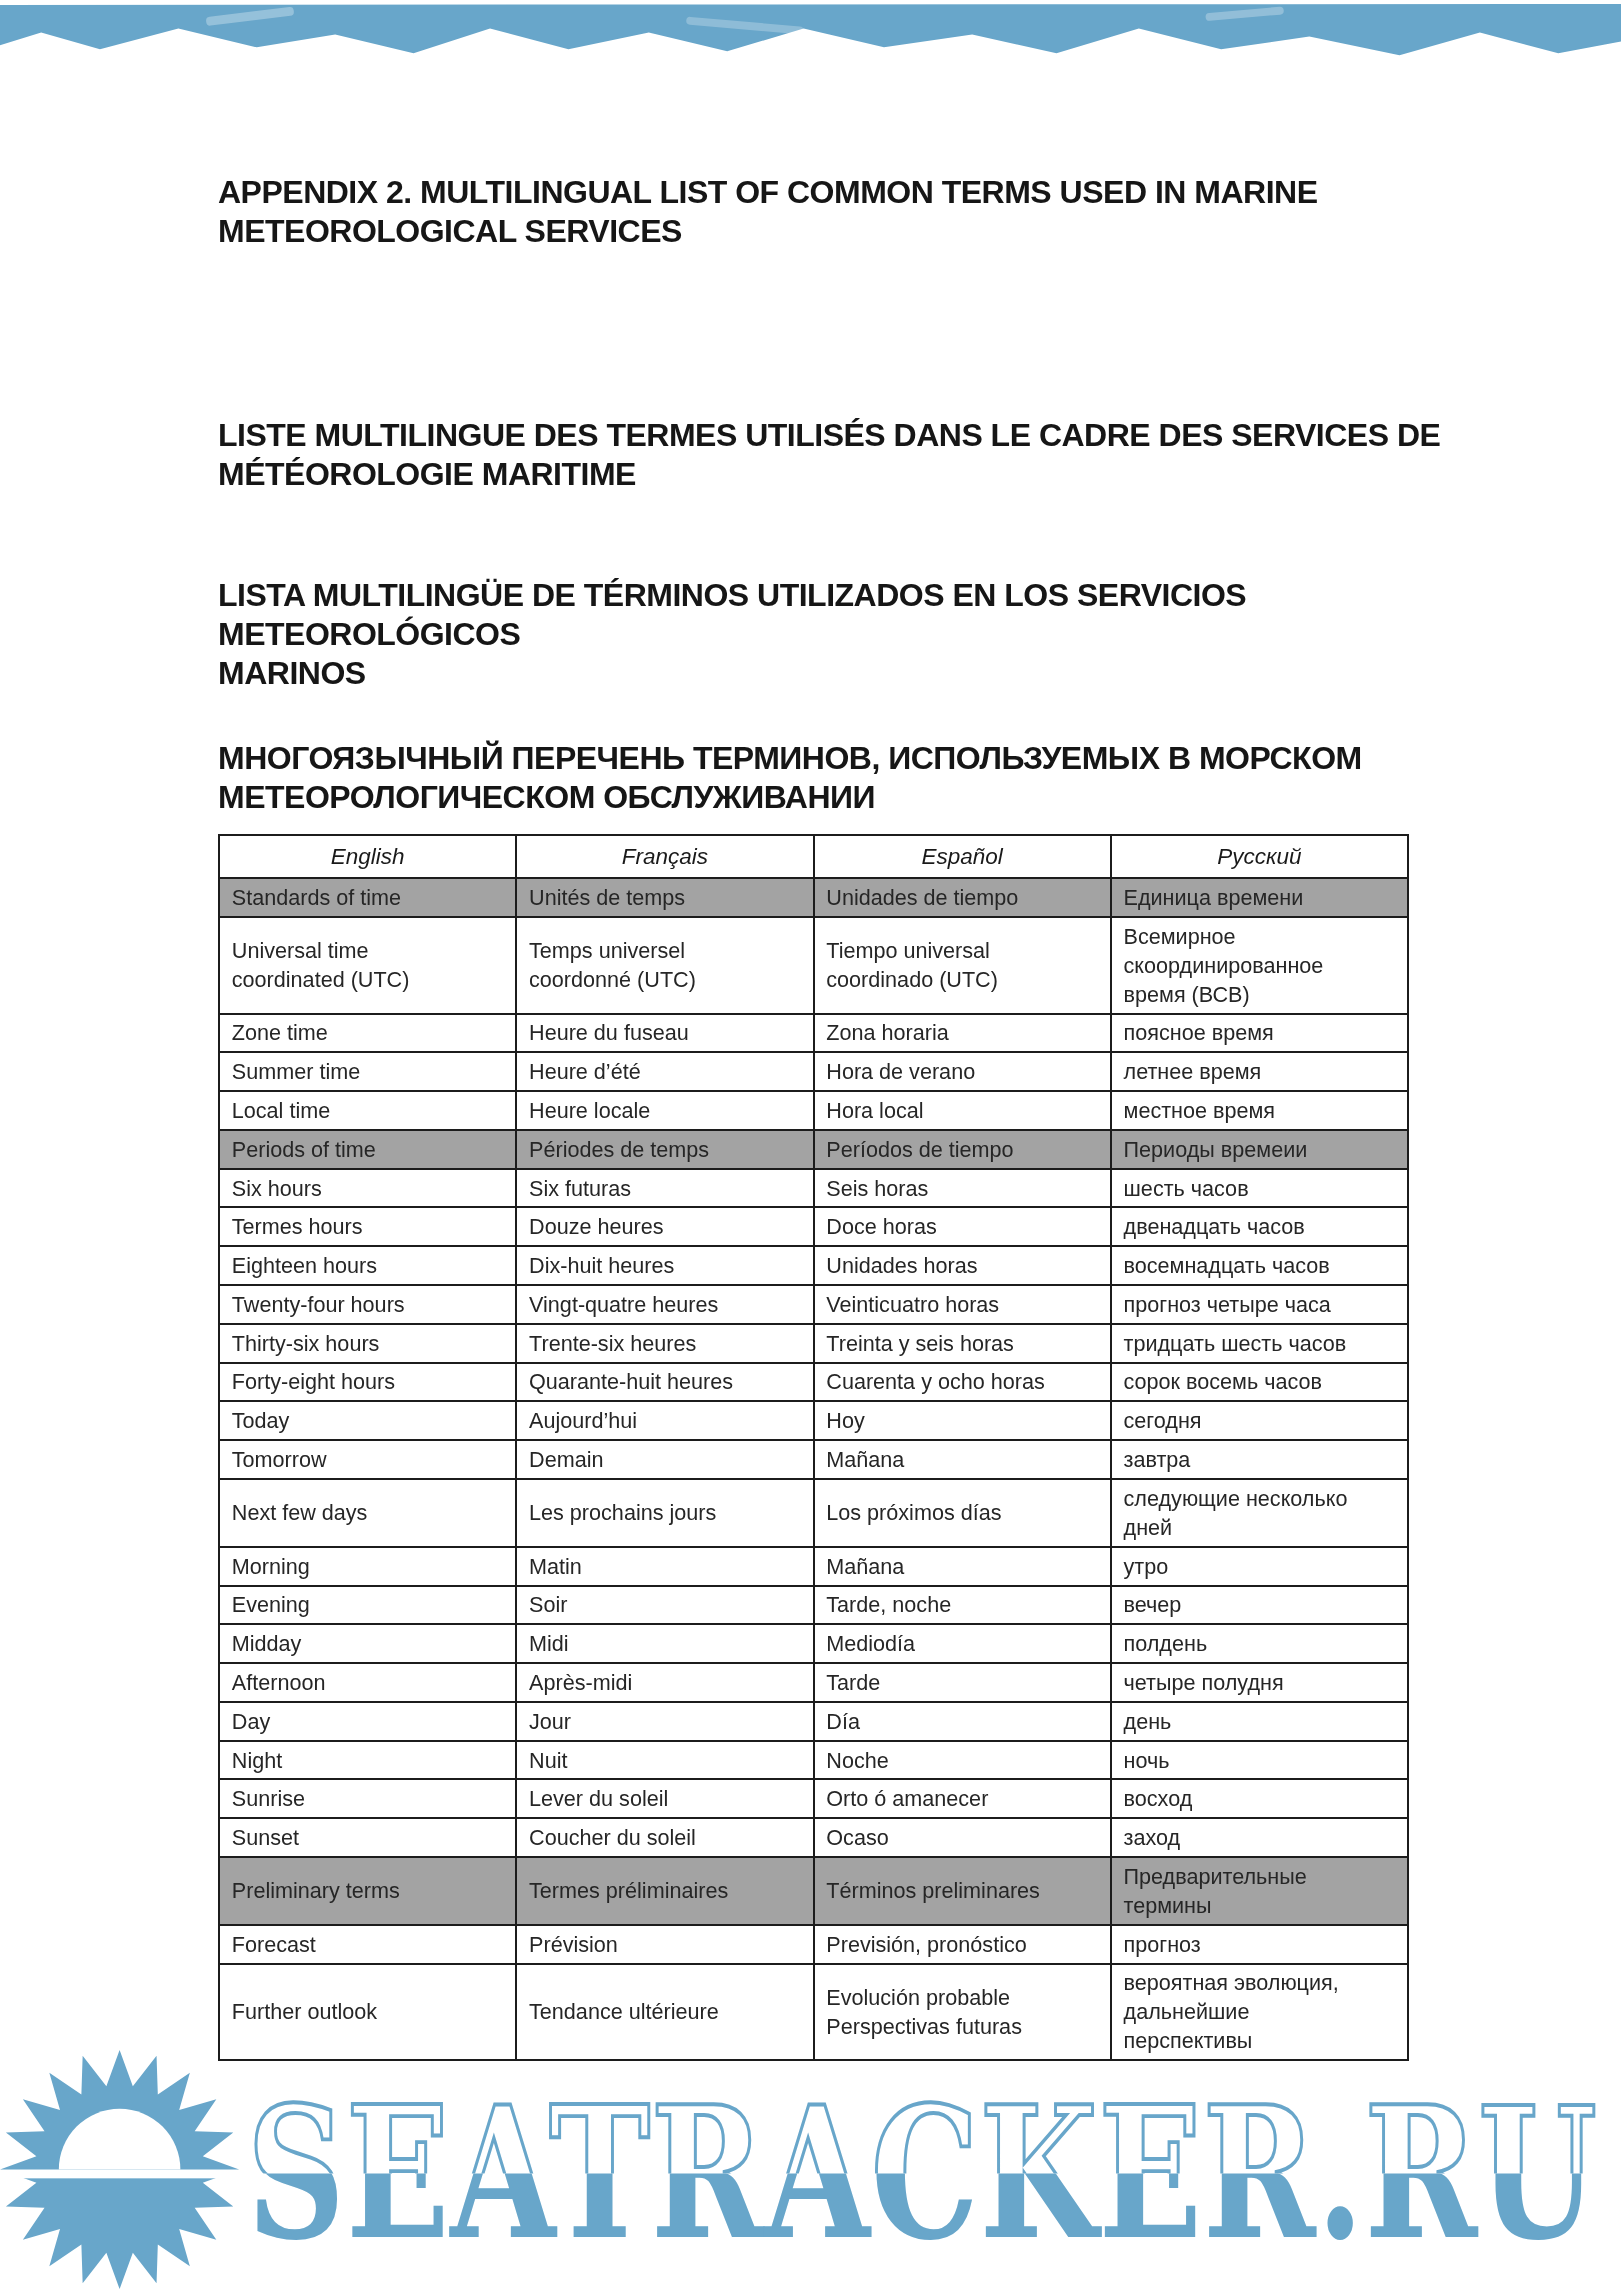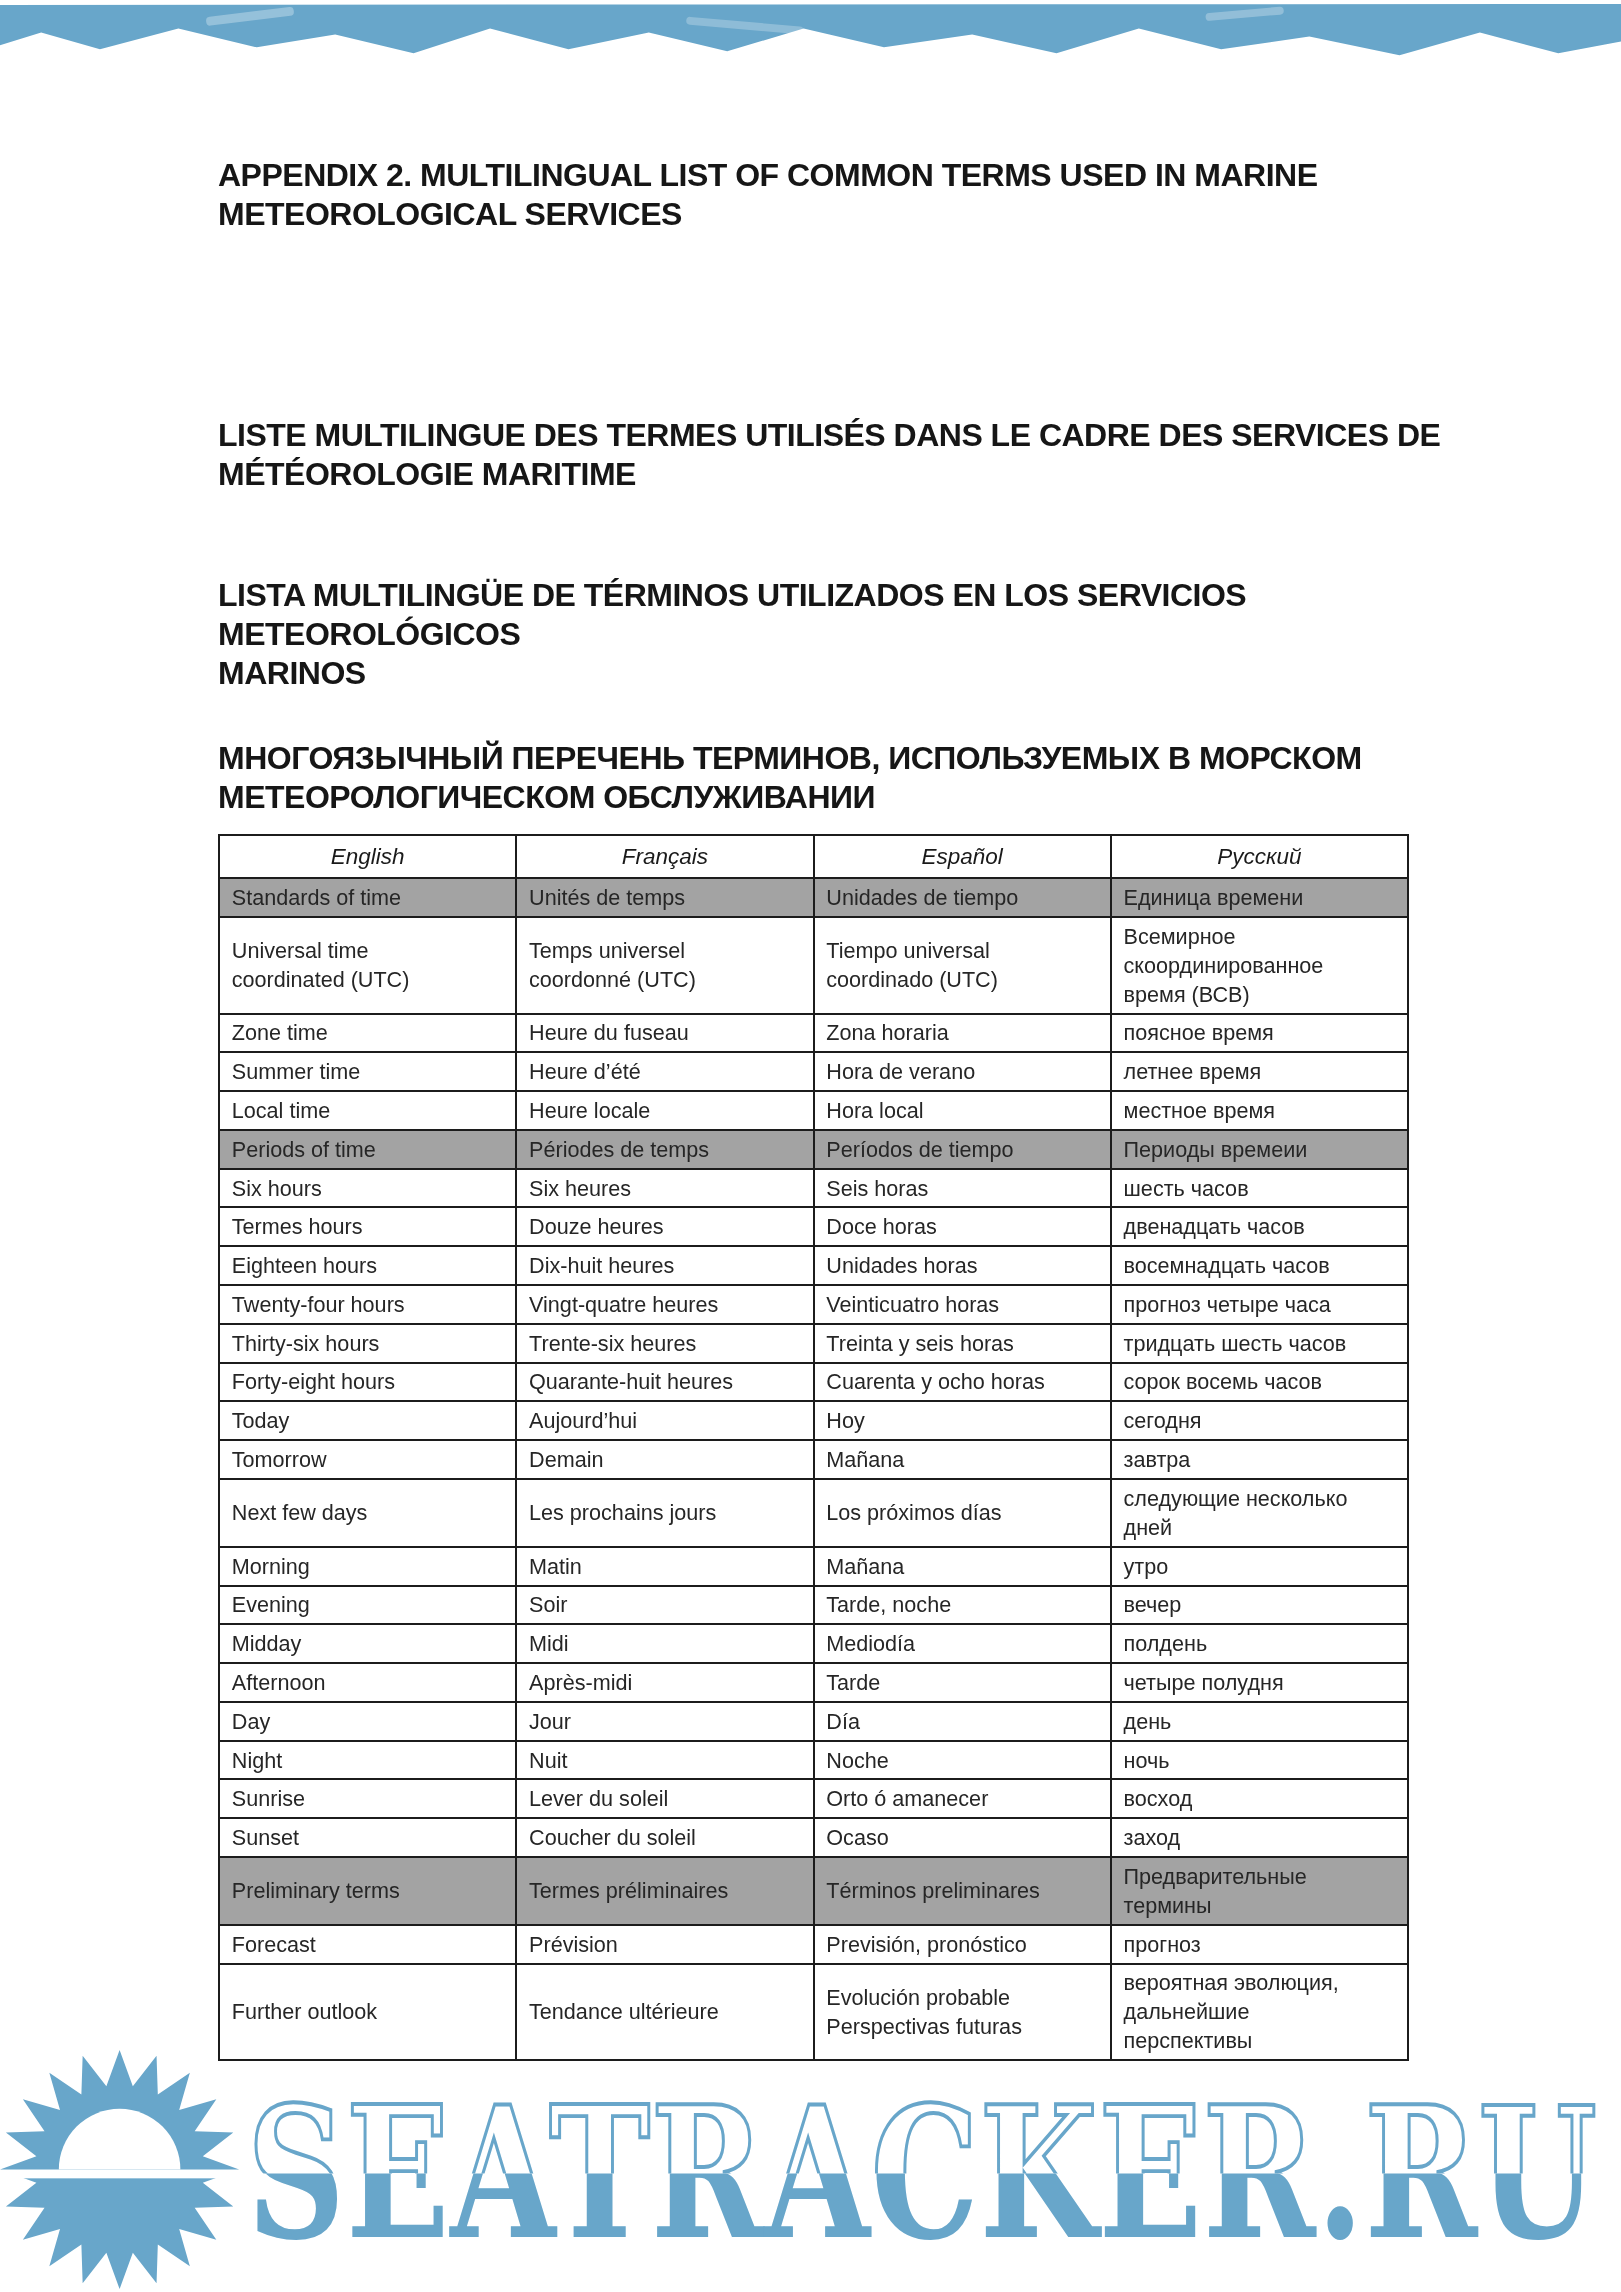--- a/index.html
+++ b/index.html
@@ -6,21 +6,21 @@
   body{
     width:1621px;height:2293px;position:relative;background:#ffffff;
     font-family:"Liberation Sans",sans-serif;color:#1f1f1f;overflow:hidden;
   }
   
   .doc-heading{
     position:absolute;left:218px;width:1225px;
     font-weight:bold;font-size:32px;line-height:39px;letter-spacing:-0.5px;
     color:#161616;white-space:pre-line;font-stretch:condensed;
   }
-  #title{top:156px;}
+  #title{top:173px;}
   #heading-fr{top:416px;}
   #heading-es{top:576px;}
   #heading-ru{top:739px;}
   
   .terms-table-wrap{position:absolute;left:218px;top:834px;}
   table.terms{
     border-collapse:collapse;table-layout:fixed;width:1191px;
     font-size:21.6px;color:#262626;
   }
   table.terms col{width:25%;}
@@ -112,21 +112,21 @@
           <td>местное время</td>
         </tr>
         <tr class="section">
           <td>Periods of time</td>
           <td>Périodes de temps</td>
           <td>Períodos de tiempo</td>
           <td>Периоды времеии</td>
         </tr>
         <tr>
           <td>Six hours</td>
-          <td>Six heures</td>
+          <td>Six futuras</td>
           <td>Seis horas</td>
           <td>шесть часов</td>
         </tr>
         <tr>
           <td>Termes hours</td>
           <td>Douze heures</td>
           <td>Doce horas</td>
           <td>двенадцать часов</td>
         </tr>
         <tr>

